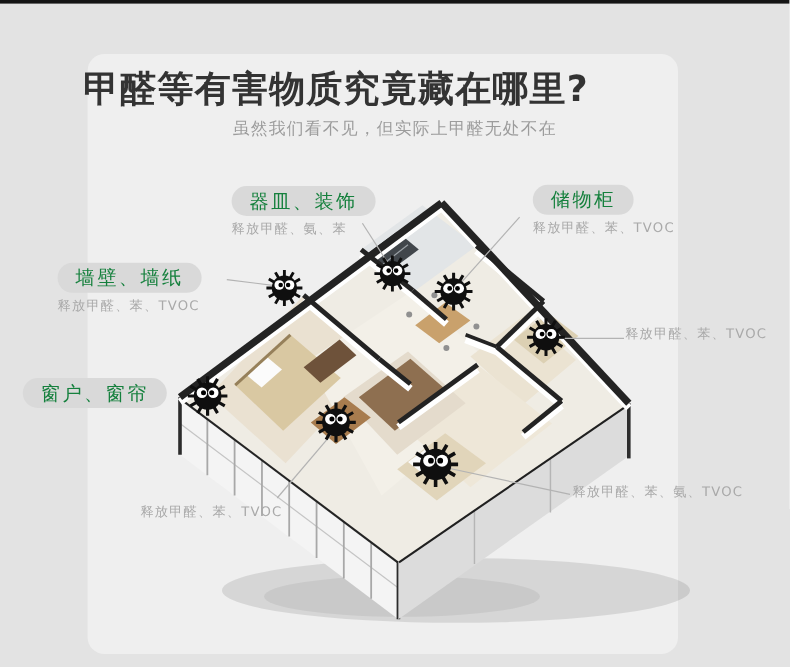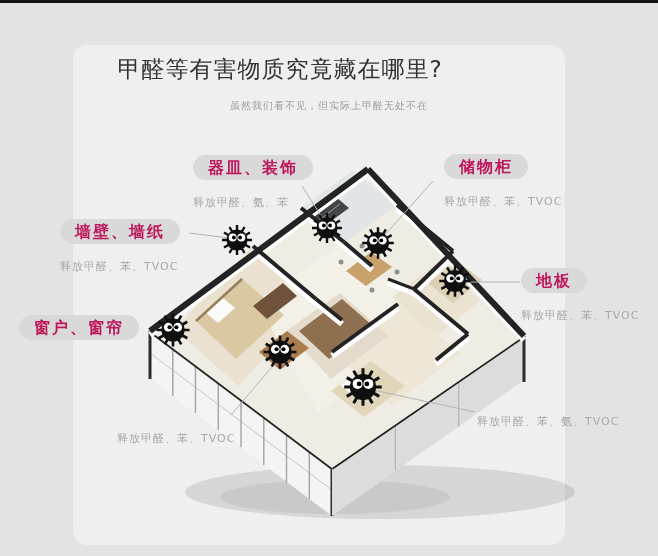--- a/index.html
+++ b/index.html
@@ -8,39 +8,39 @@
     position:relative;width:658px;height:556px;overflow:hidden;
     background:#e3e3e3;
   }
   .top-bar{position:absolute;left:0;top:0;width:658px;height:3px;background:#141414;}
   .panel{
     position:absolute;left:73px;top:45px;width:492px;height:500px;
     background:#efefef;border-radius:14px;
   }
   .title{
     position:absolute;left:0;top:54px;width:560px;text-align:center;
-    font-size:23px;font-weight:normal;color:#333333;letter-spacing:1px;
+    font-size:30px;font-weight:bold;color:#333333;letter-spacing:1px;
   }
   .subtitle{
     position:absolute;left:0;top:99px;width:658px;text-align:center;
-    font-size:10px;color:#9c9c9c;letter-spacing:1px;
+    font-size:14px;color:#9c9c9c;letter-spacing:1px;
   }
   .scene{position:absolute;left:0;top:0;width:658px;height:556px;}
   .callout{position:absolute;white-space:nowrap;}
   .pill{
     display:inline-block;background:#d9d9d9;border-radius:14px;
-    padding:3px 15px;font-size:16px;font-weight:bold;color:#be185d;
+    padding:3px 15px;font-size:16px;font-weight:normal;color:#15803d;
     letter-spacing:2px;line-height:1.2;text-align:center;
   }
   .sub{
-    font-size:11px;color:#a9a9a9;margin-top:15px;letter-spacing:1px;
+    font-size:11px;color:#a9a9a9;margin-top:3px;letter-spacing:1px;
   }
   .c-vessels{left:193px;top:155px;}
   .c-storage{left:444px;top:154px;}
-  .c-wall{left:60px;top:219px;}
+  .c-wall{left:48px;top:219px;}
   .c-floor{left:521px;top:268px;}
   .c-window{left:19px;top:315px;}
   .c-sofa{left:117px;top:416px;}
   .c-bed{left:477px;top:399px;}
 </style>
 <title>甲醛等有害物质究竟藏在哪里?</title></head>
 <body>
 
 <div class="stage">
 
@@ -160,21 +160,20 @@
   </div>
   <div class="callout c-storage">
     <div class="pill">储物柜</div>
     <div class="sub">释放甲醛、苯、TVOC</div>
   </div>
   <div class="callout c-wall">
     <div class="pill">墙壁、墙纸</div>
     <div class="sub">释放甲醛、苯、TVOC</div>
   </div>
   <div class="callout c-floor">
-    <div class="pill">地板</div>
     <div class="sub">释放甲醛、苯、TVOC</div>
   </div>
   <div class="callout c-window">
     <div class="pill">窗户、窗帘</div>
   </div>
   <div class="callout c-sofa">
     <div class="sub">释放甲醛、苯、TVOC</div>
   </div>
   <div class="callout c-bed">
     <div class="sub">释放甲醛、苯、氨、TVOC</div>

